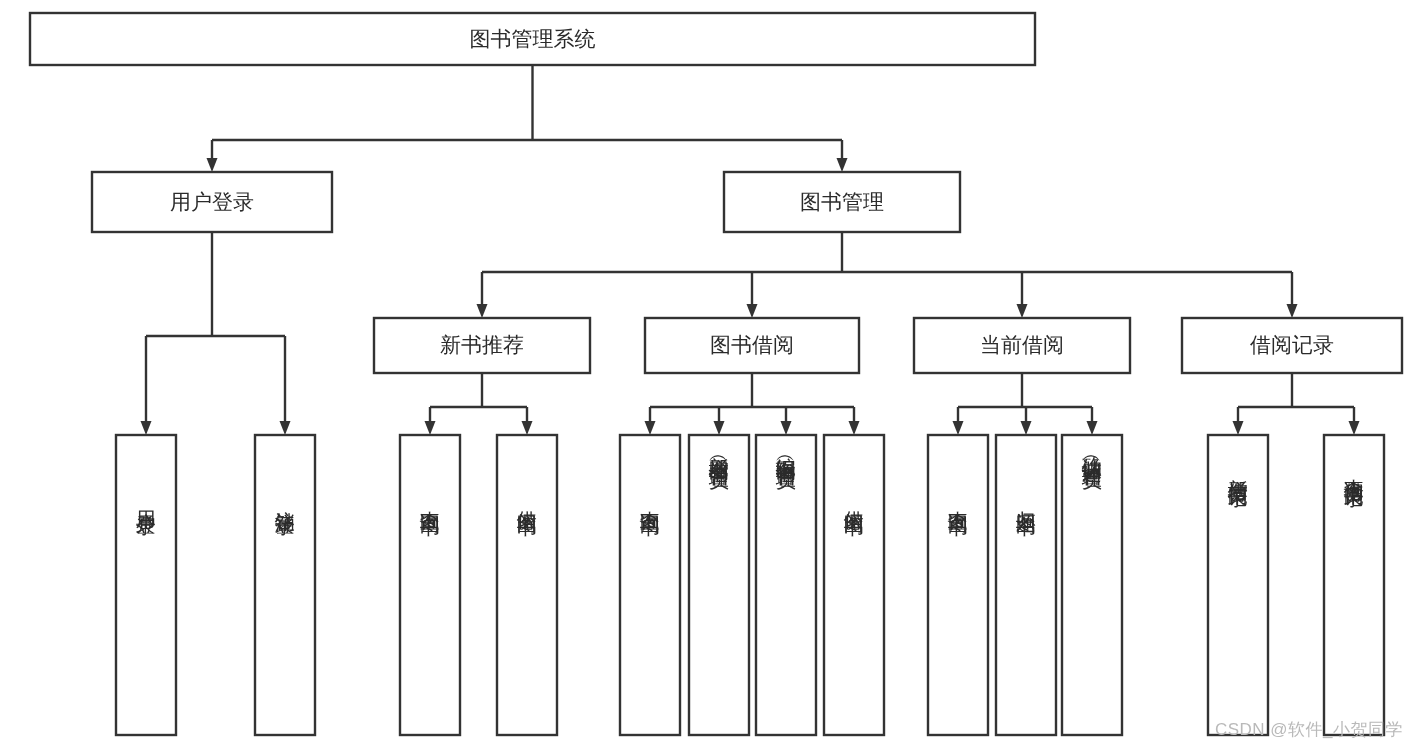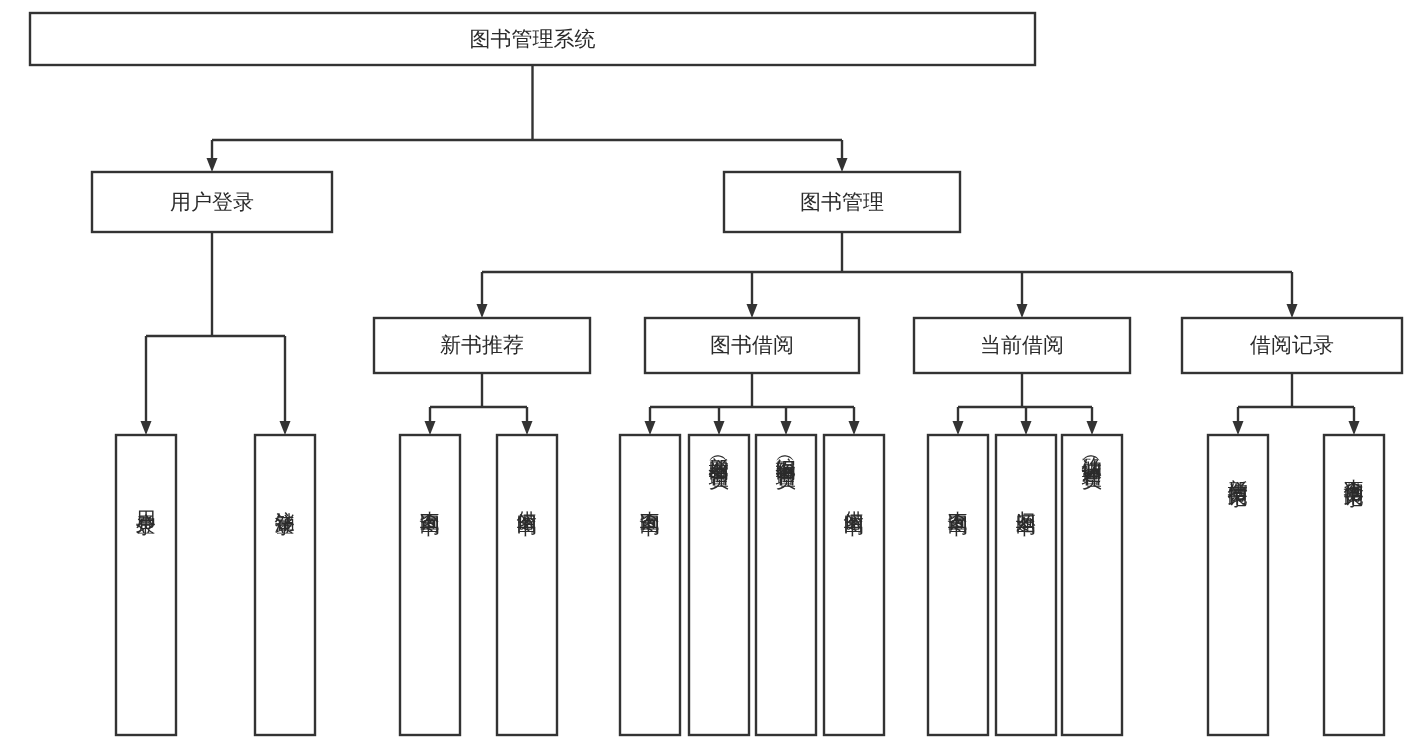--- a/index.html
+++ b/index.html
@@ -242,13 +242,14 @@
       <div class="leaf-label-wrap" style="left: 1050px; top: 441px; width: 60px; height: 294px;">
         <div class="leaf-label">确认归还（管理员）</div>
       </div>
       <div class="leaf-label-wrap" style="left: 1196px; top: 463px; width: 60px; height: 272px;">
         <div class="leaf-label">新增借阅记录</div>
       </div>
       <div class="leaf-label-wrap" style="left: 1312px; top: 463px; width: 60px; height: 272px;">
         <div class="leaf-label">查询借阅记录</div>
       </div>
     </div>
+  <div class="watermark">CSDN @软件_小贺同学</div>
 </div>
 
 </body></html>

